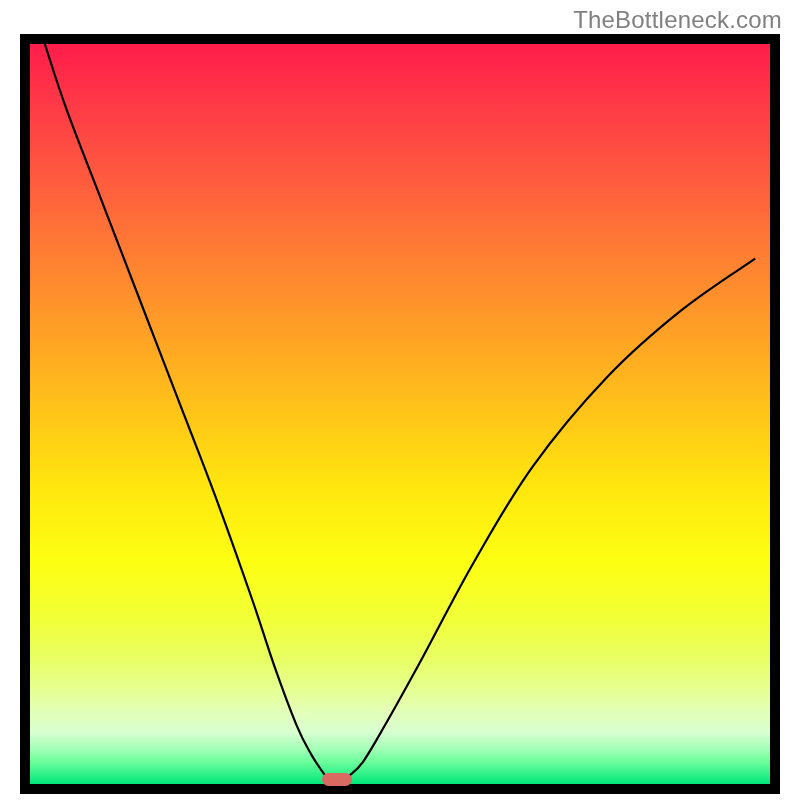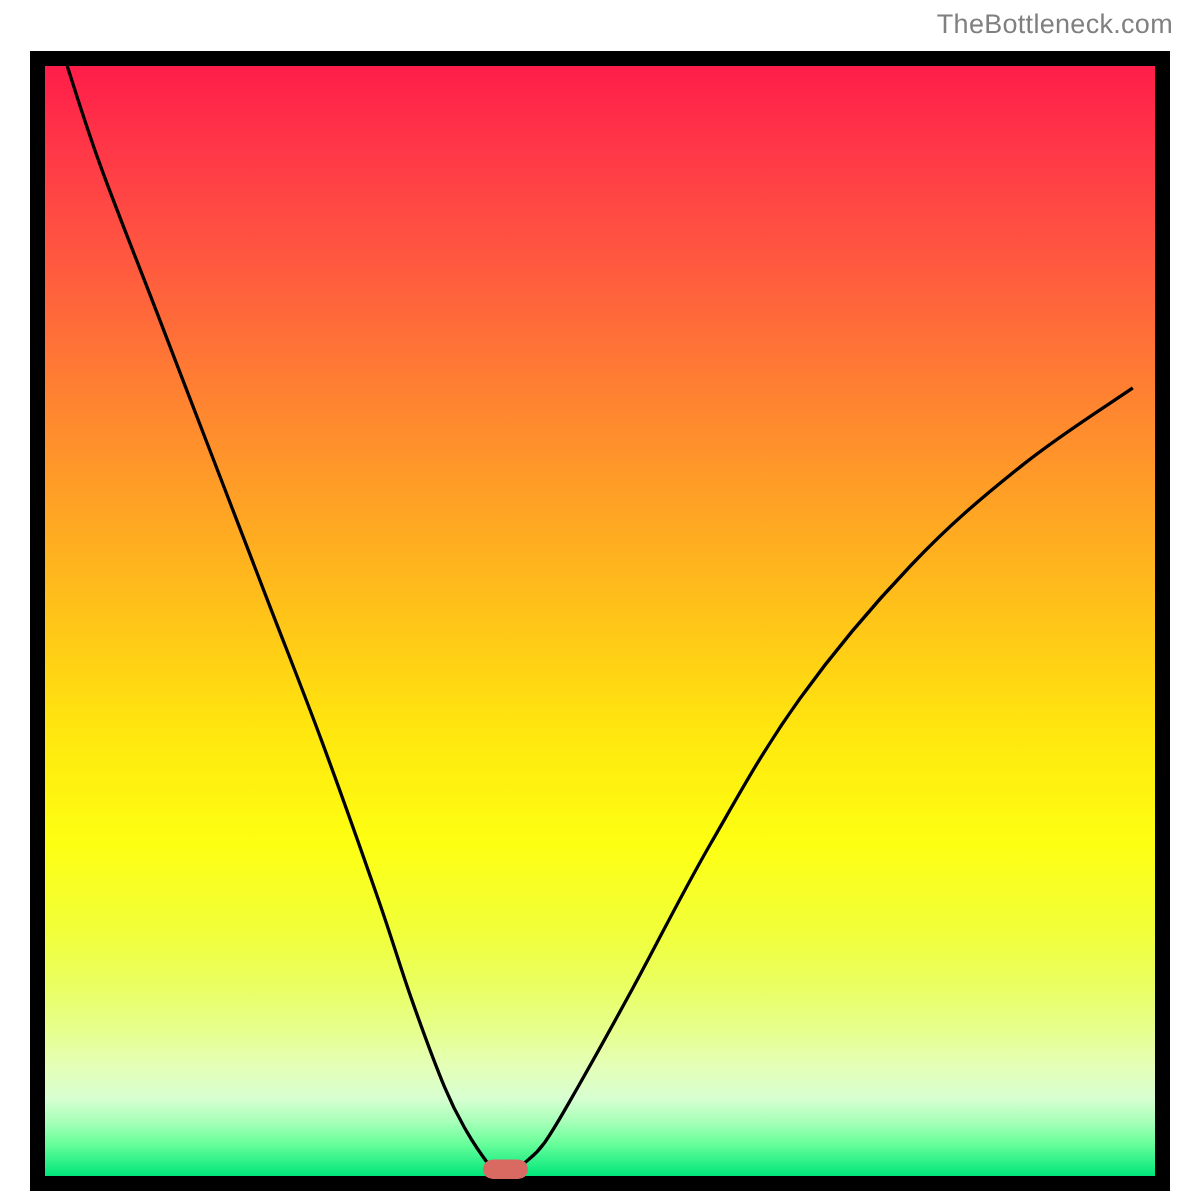--- a/index.html
+++ b/index.html
@@ -13,21 +13,21 @@
     height: 800px;
     position: relative;
     background: #fff;
     overflow: hidden;
   }
   .watermark {
     position: absolute;
     top: 6px;
     right: 18px;
     color: #808080;
-    font-size: 18px;
+    font-size: 24px;
     font-weight: 500;
     letter-spacing: 0.2px;
     margin-left: 21px;
   }
   .plot {
     position: absolute;
     left: 20px;
     top: 34px;
     width: 760px;
     height: 760px;

